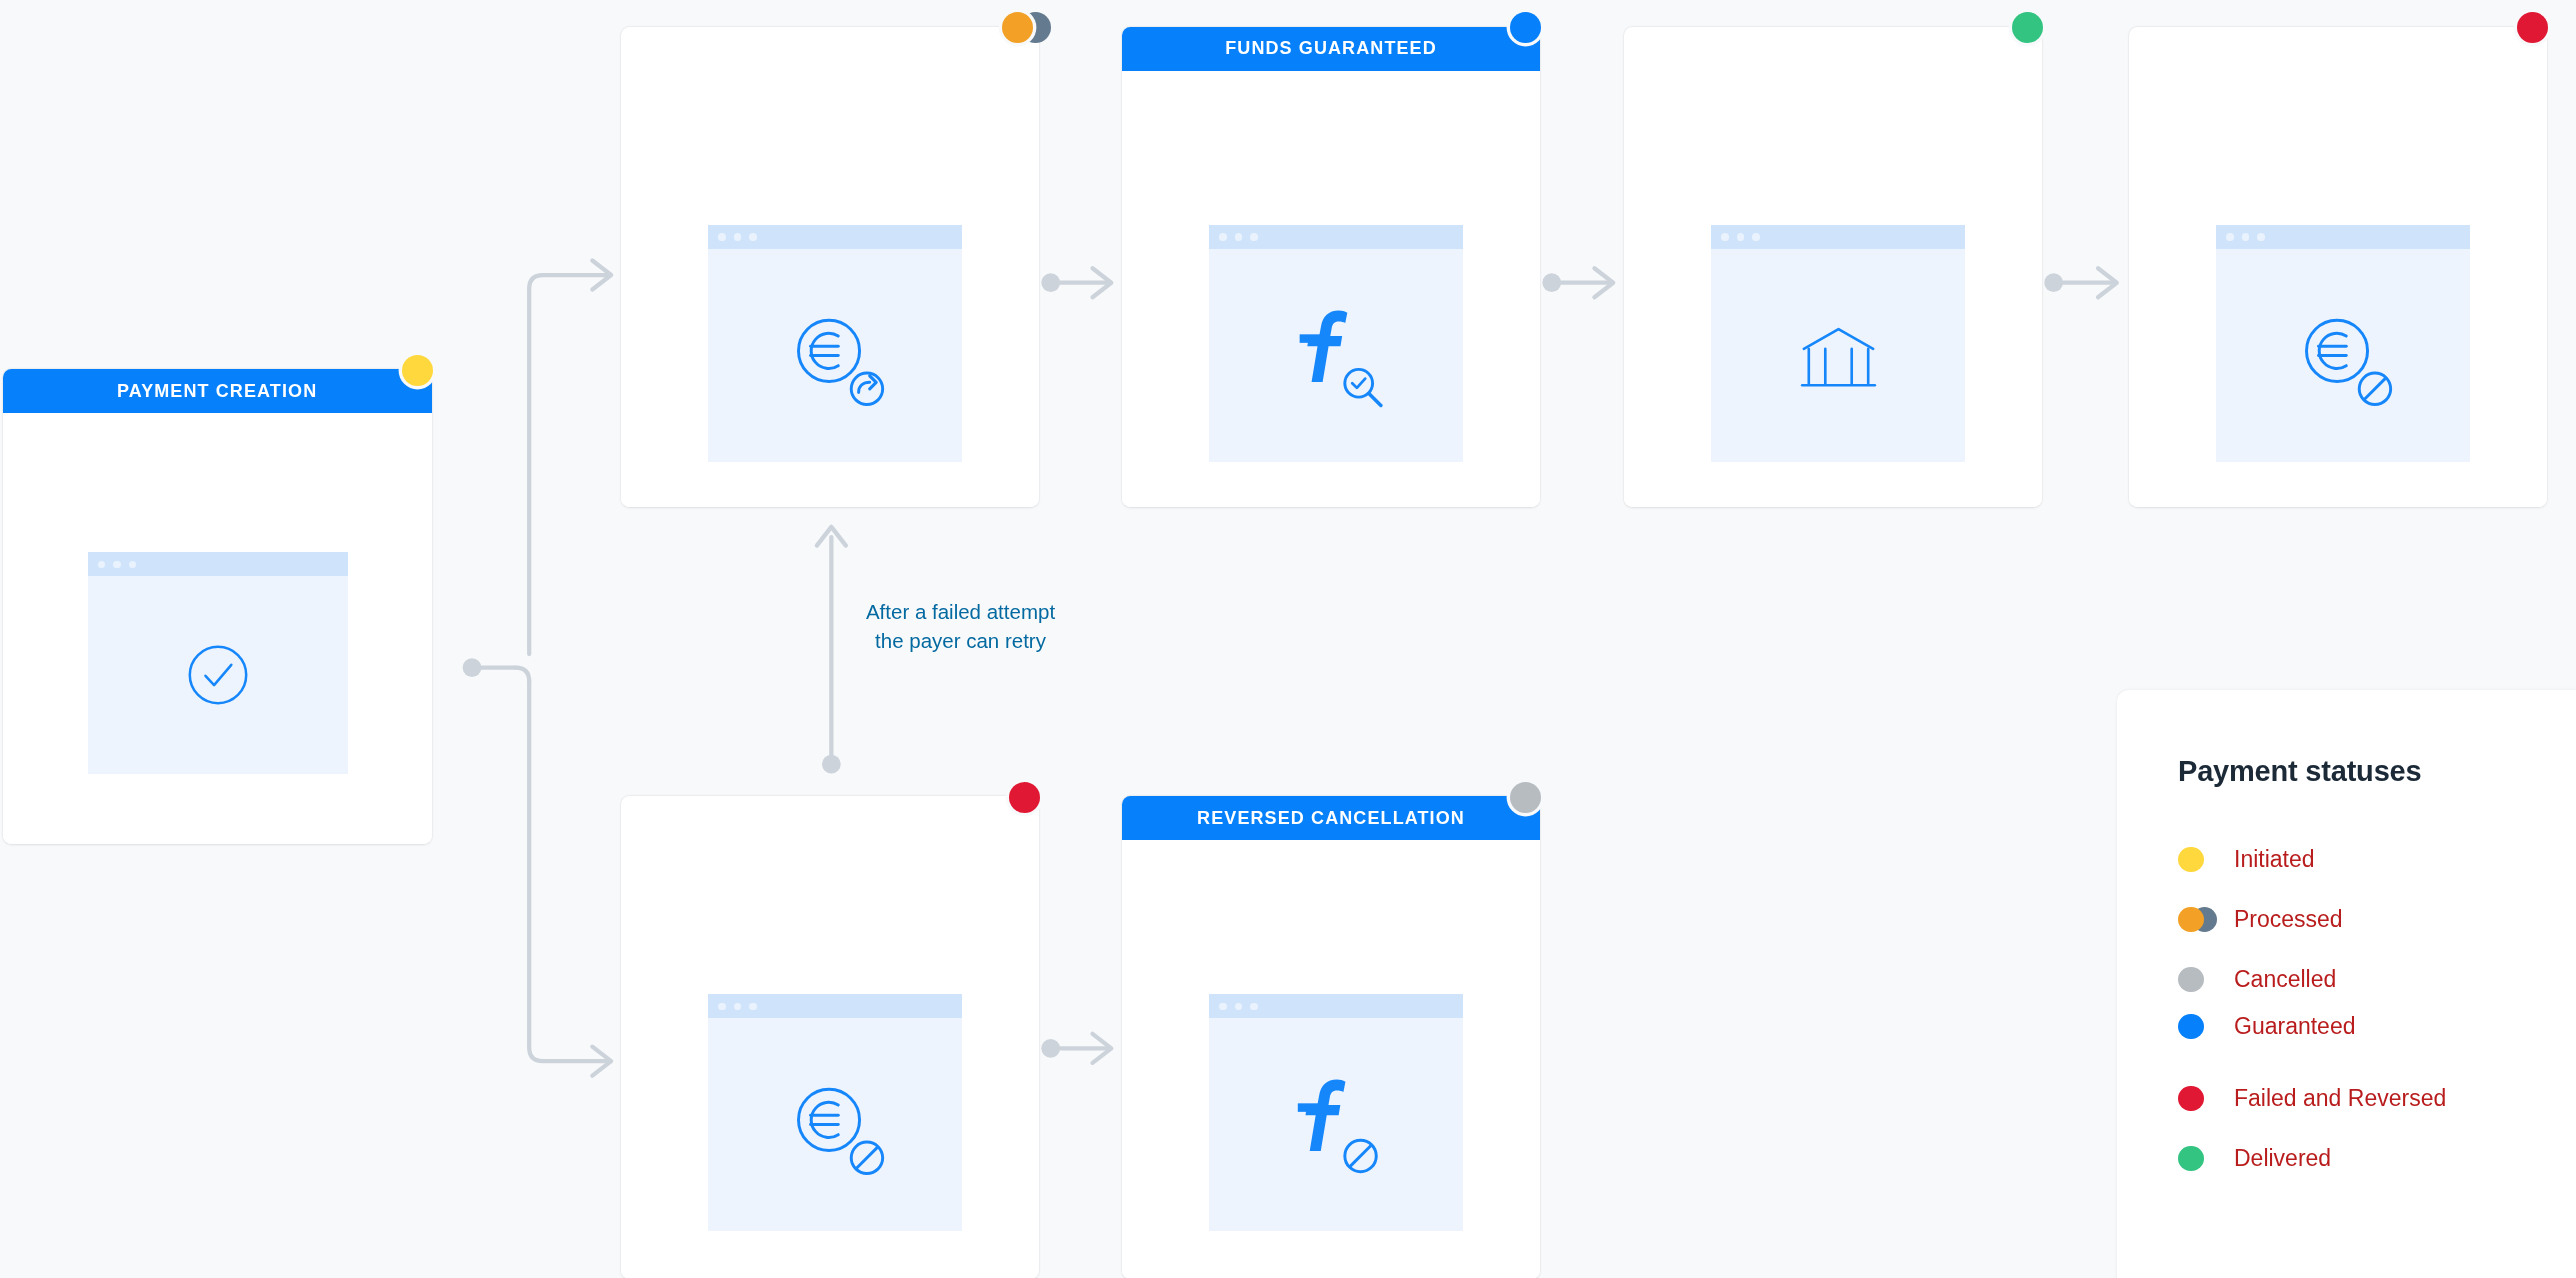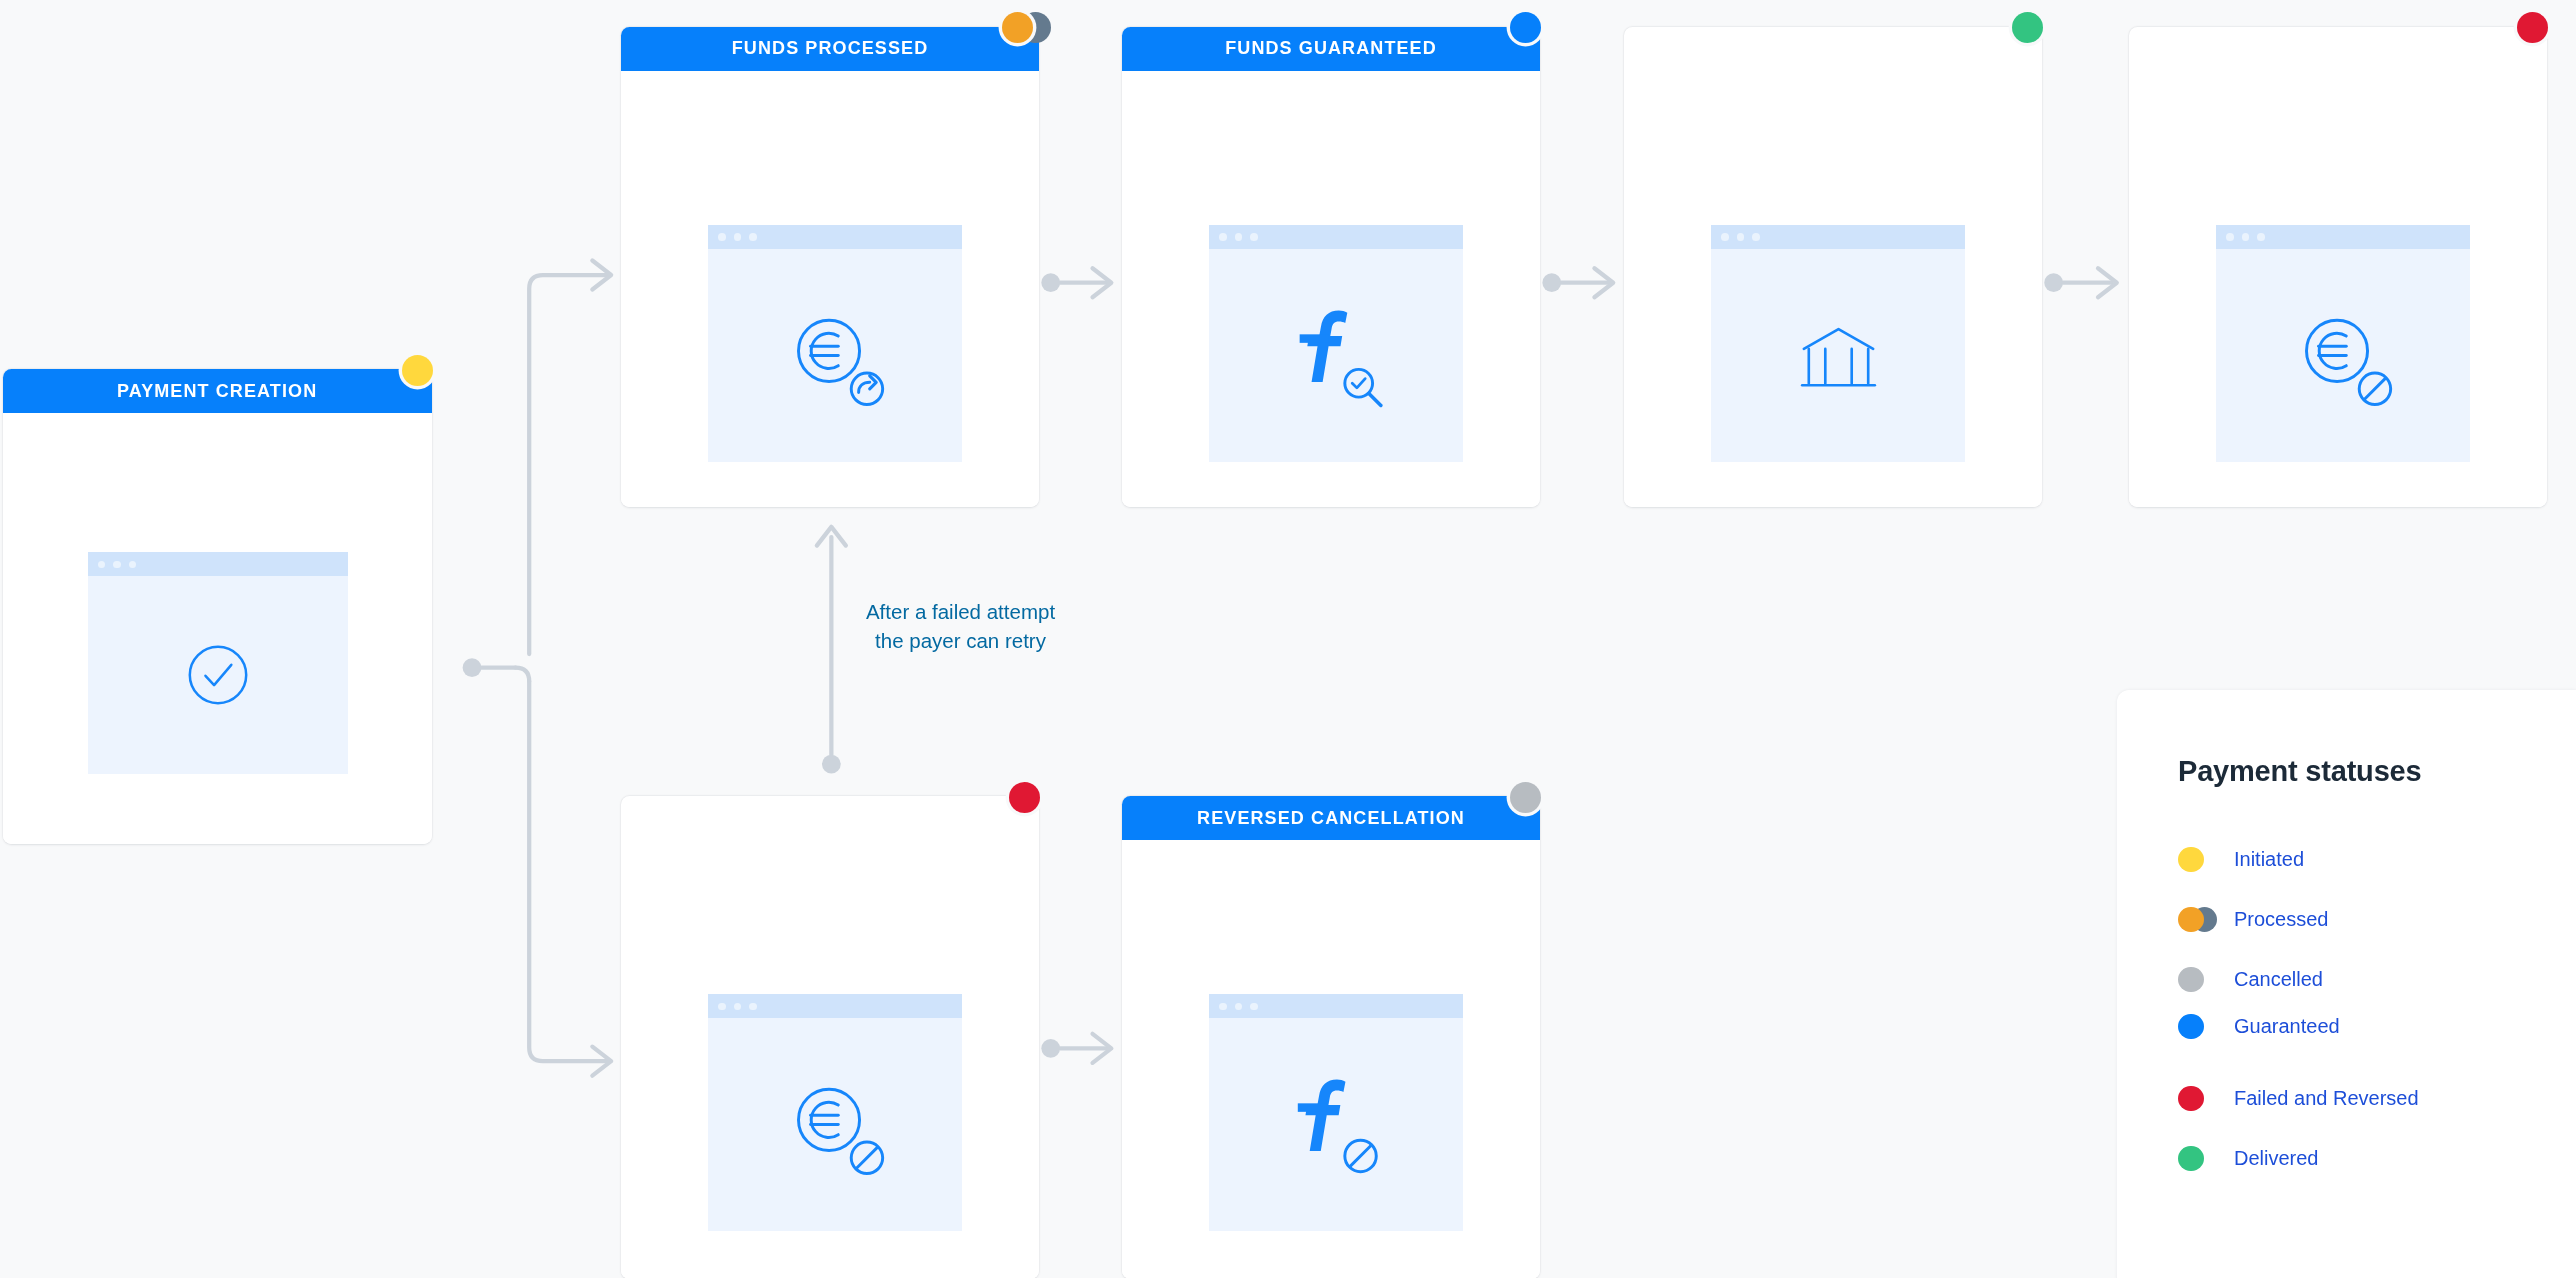--- a/index.html
+++ b/index.html
@@ -60,21 +60,21 @@
     box-shadow:0 0.9px 3.4px rgba(16,24,40,.07);
     text-align:right;
   }
   #legend-title{
     position:absolute;left:61px;top:65px;
     font-size:29px;font-weight:bold;color:#1c2a38;letter-spacing:-0.2px;
   }
   .leg-row{position:absolute;left:61px;height:29px;display:flex;align-items:center;}
   .leg-swatch{position:relative;width:56px;height:29px;flex:0 0 56px;}
   .leg-dot{position:absolute;top:1.7px;width:25.6px;height:25.6px;border-radius:50%;}
-  .leg-label{font-size:20px;color:#1d4ed8;white-space:nowrap;}
+  .leg-label{font-size:23px;color:#b91c1c;white-space:nowrap;}
 </style>
 </head>
 <body>
 
 <div id="stage">
 
   <svg id="wires" viewBox="0 0 3018 1498" xmlns="http://www.w3.org/2000/svg">
     <g id="wire-group" fill="none" stroke="#ccd3db" stroke-width="5" stroke-linecap="round" stroke-linejoin="round">
         <circle cx="553" cy="782" r="11" fill="#ccd3db" stroke="none"></circle>
         <path d="M564 782H604"></path>
@@ -115,21 +115,20 @@
               <svg width="94" height="94" viewBox="0 0 120 120" xmlns="http://www.w3.org/2000/svg" fill="none" stroke="#1686fb" stroke-width="3.2" stroke-linecap="round" stroke-linejoin="round">
                 <circle cx="60" cy="60" r="36"></circle>
                 <path d="M44 61l11 12 22-26"></path>
               </svg>
             </div>
           </div>
         </div>
         <div class="badge ring" style="width: 31px; height: 31px; background: rgb(255, 216, 61); left: 399px; top: -14.5px; z-index: 6;"></div>
       </div>
       <div class="card" style="left: 621px; top: 26.5px; width: 418px; height: 480px;">
-        <div class="card-head">FUNDS PROCESSED</div>
         <div class="card-body">
           <div class="mock" style="left: 87px; top: 154px; width: 254px; height: 237px;">
             <div class="mock-bar">
               <div class="mock-dot" style="left: 10.2px;"></div>
               <div class="mock-dot" style="left: 25.6px;"></div>
               <div class="mock-dot" style="left: 41px;"></div>
             </div>
             <div class="mock-art">
               <svg width="111" height="111" viewBox="0 0 120 120" xmlns="http://www.w3.org/2000/svg" fill="none" stroke="#1686fb" stroke-width="3.2" stroke-linecap="round" stroke-linejoin="round">
                 <circle cx="53" cy="55" r="33"></circle>

